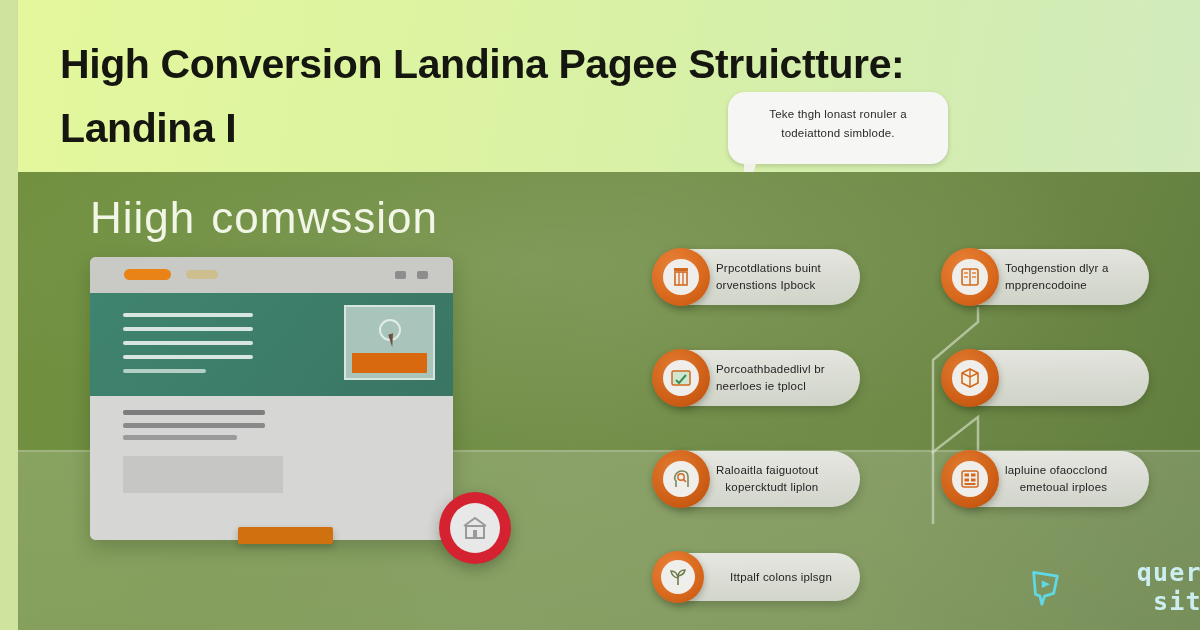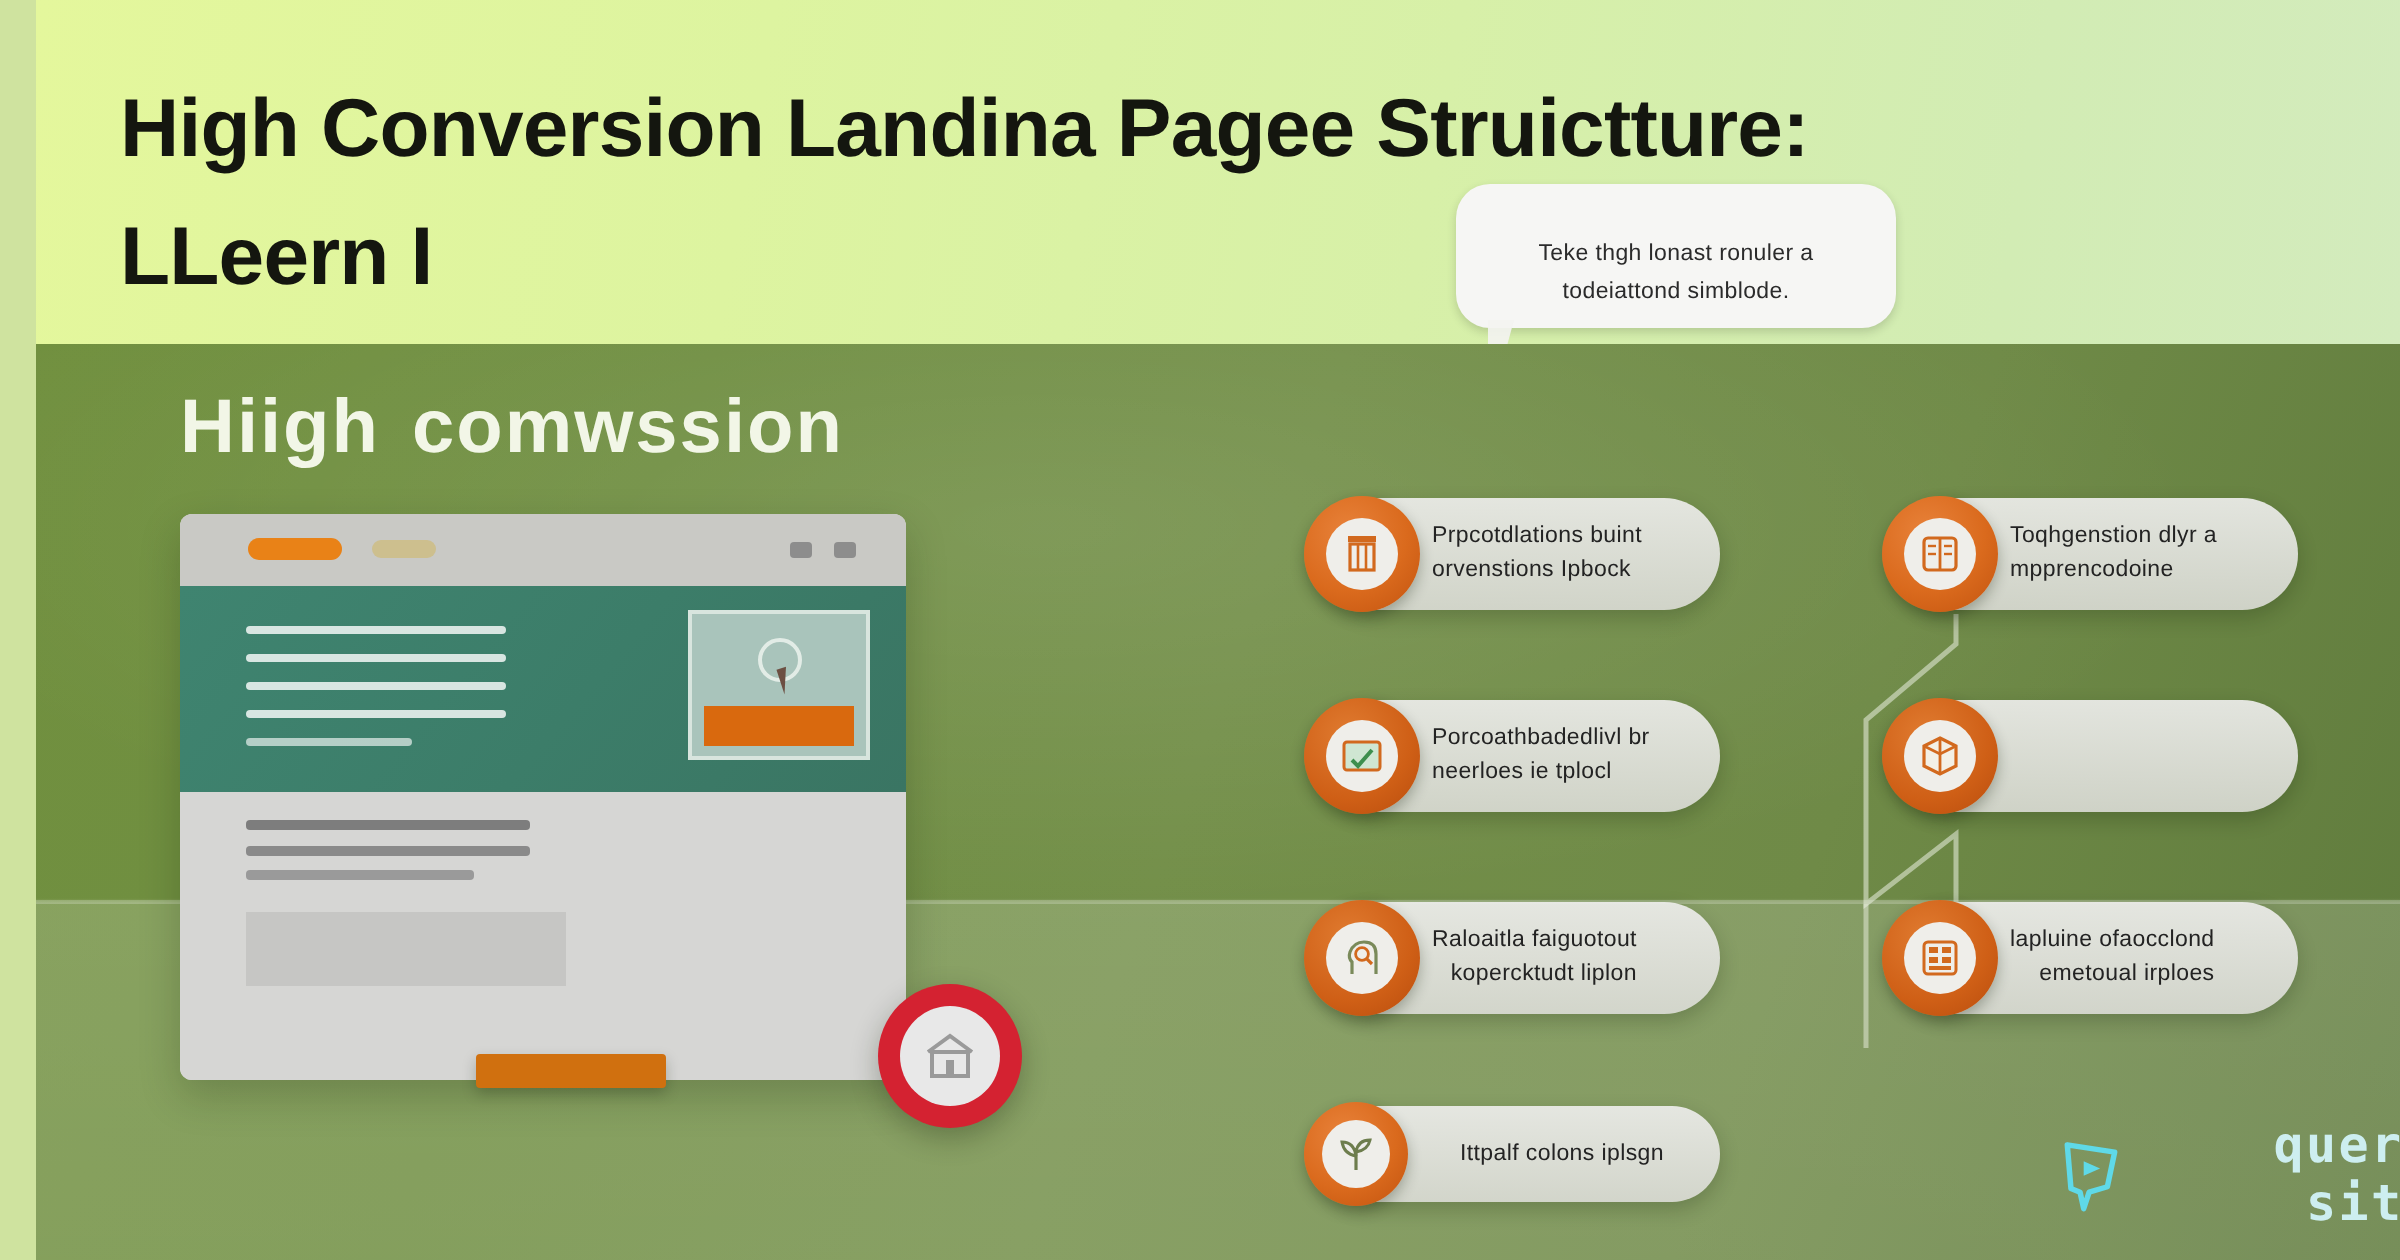--- a/index.html
+++ b/index.html
@@ -37,21 +37,21 @@
   .header-title .line2 { display: block; }
 
   
   .bubble {
     position: absolute;
     left: 710px; top: 92px;
     width: 220px; height: 72px;
     background: #f6f6f4;
     border-radius: 17px;
     box-shadow: 0 2px 5px rgba(30,40,20,0.18);
-    padding: 26px 18px 0 18px;
+    padding: 13px 18px 0 18px;
   }
   .bubble-text {
     color: #2b2b2b;
     font-size: 11.5px;
     line-height: 19px;
     text-align: center;
     letter-spacing: 0.2px;
   }
   .bubble-tail {
     position: absolute;
@@ -78,22 +78,22 @@
   }
   .floor-line {
     position: absolute; left: 0; top: 278px; width: 1200px; height: 2px;
     background: rgba(255,255,255,0.22);
   }
 
   .subtitle {
     position: absolute;
     left: 72px; top: 193px;
     color: #f2f6e7;
-    font-size: 38px;
-    font-weight: 700;
+    font-size: 44px;
+    font-weight: 400;
     letter-spacing: 1px;
   }
   .subtitle .gap { display: inline-block; width: 16px; }
 
   
   .mock {
     position: absolute;
     left: 72px; top: 257px;
     width: 363px; height: 283px;
     background: #dedede;
@@ -271,21 +271,21 @@
   }
 </style>
 </head>
 <body>
 
 <div class="canvas">
 
   <div class="header-band">
     <div class="header-title">
       <span>High Conversion Landina Pagee Struictture:</span>
-      <span class="line2">LLeern I</span>
+      <span class="line2">Landina I</span>
     </div>
   </div>
 
   <div class="bubble">
     <div class="bubble-text">Teke thgh lonast ronuler a</div>
     <div class="bubble-text">todeiattond simblode.</div>
   </div>
   <div class="bubble-tail"></div>
 
   <div class="stage">

